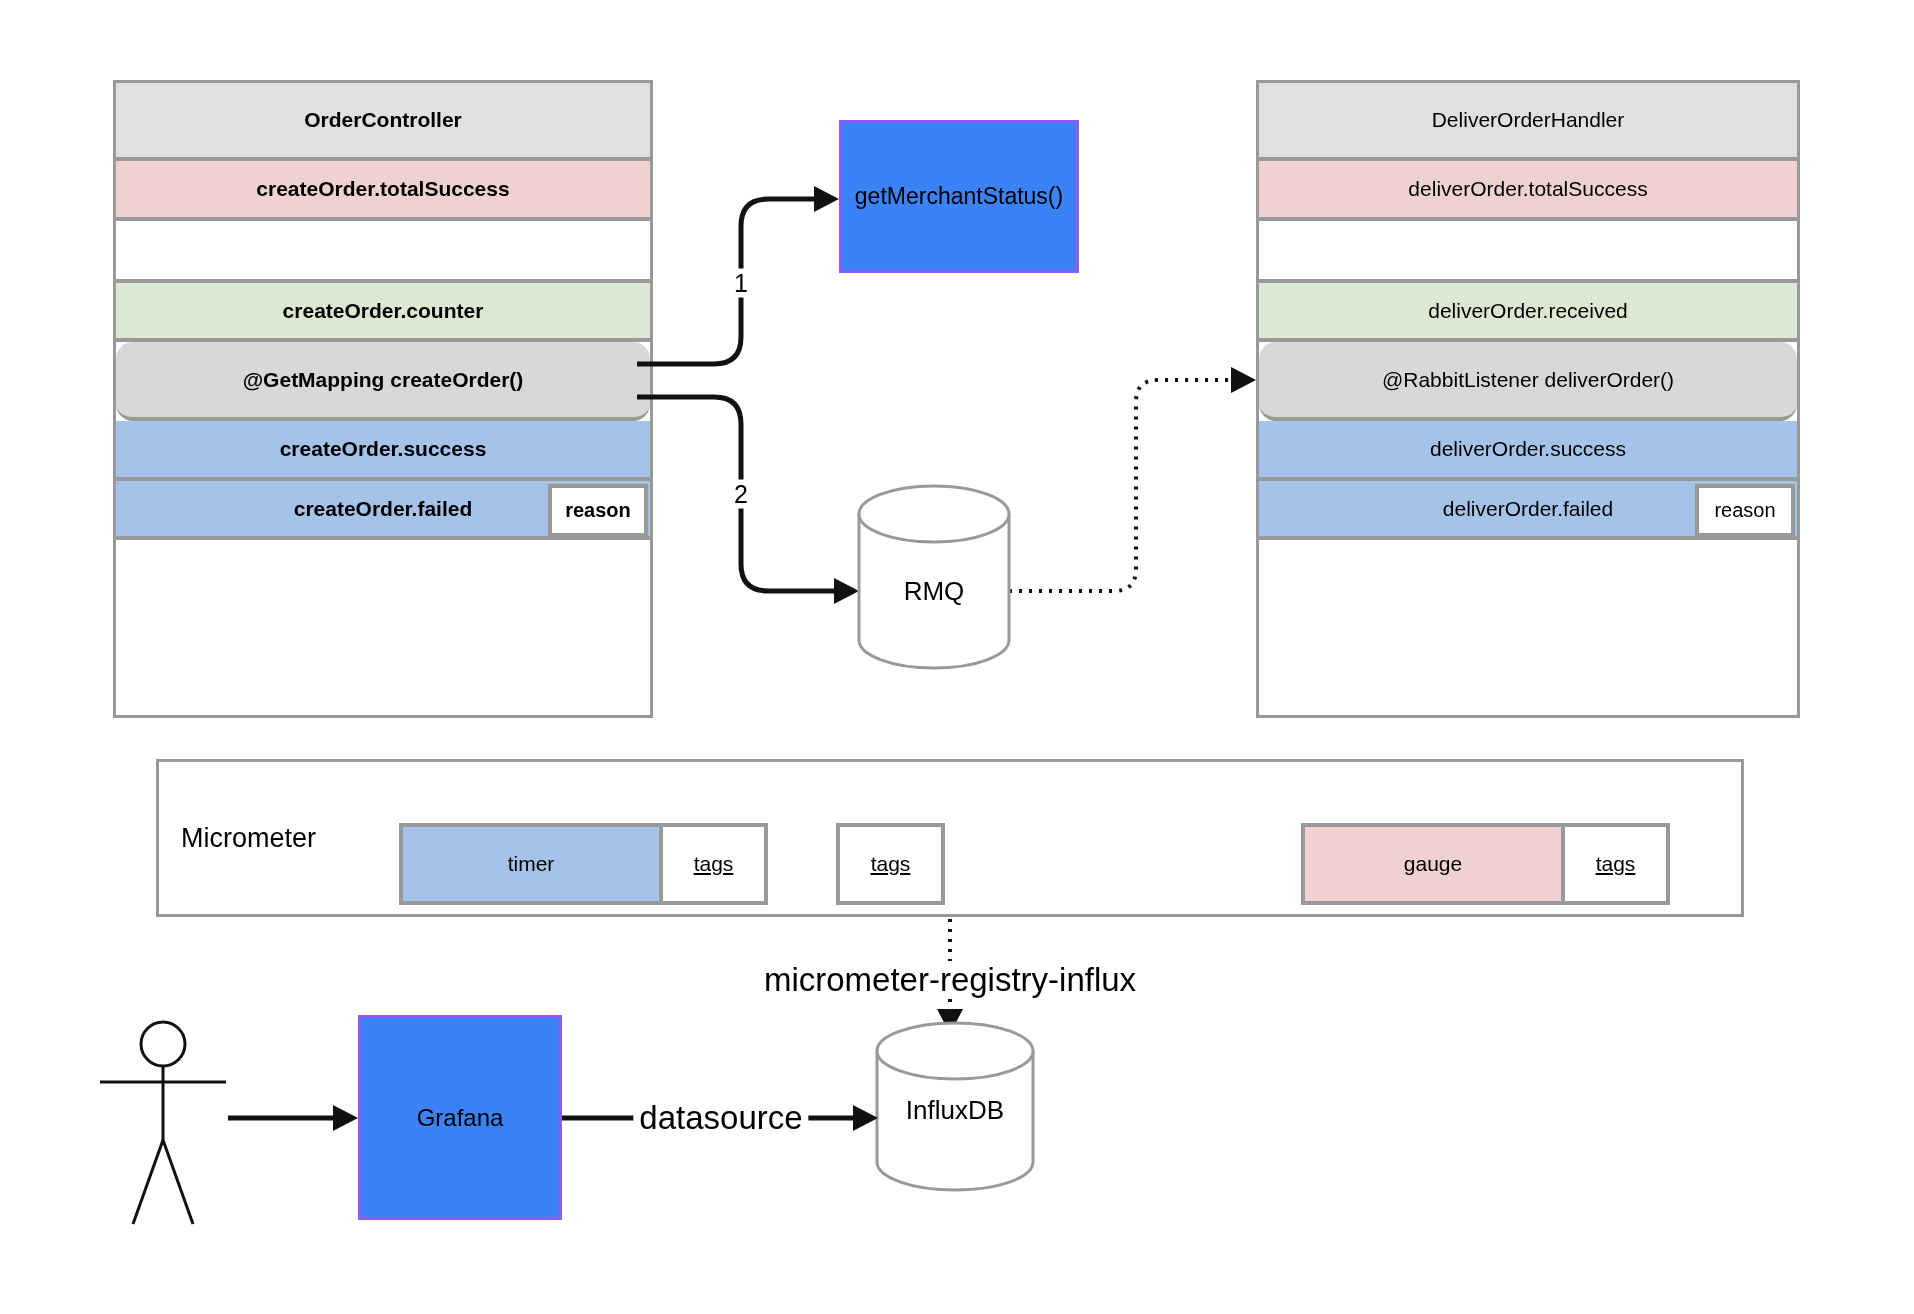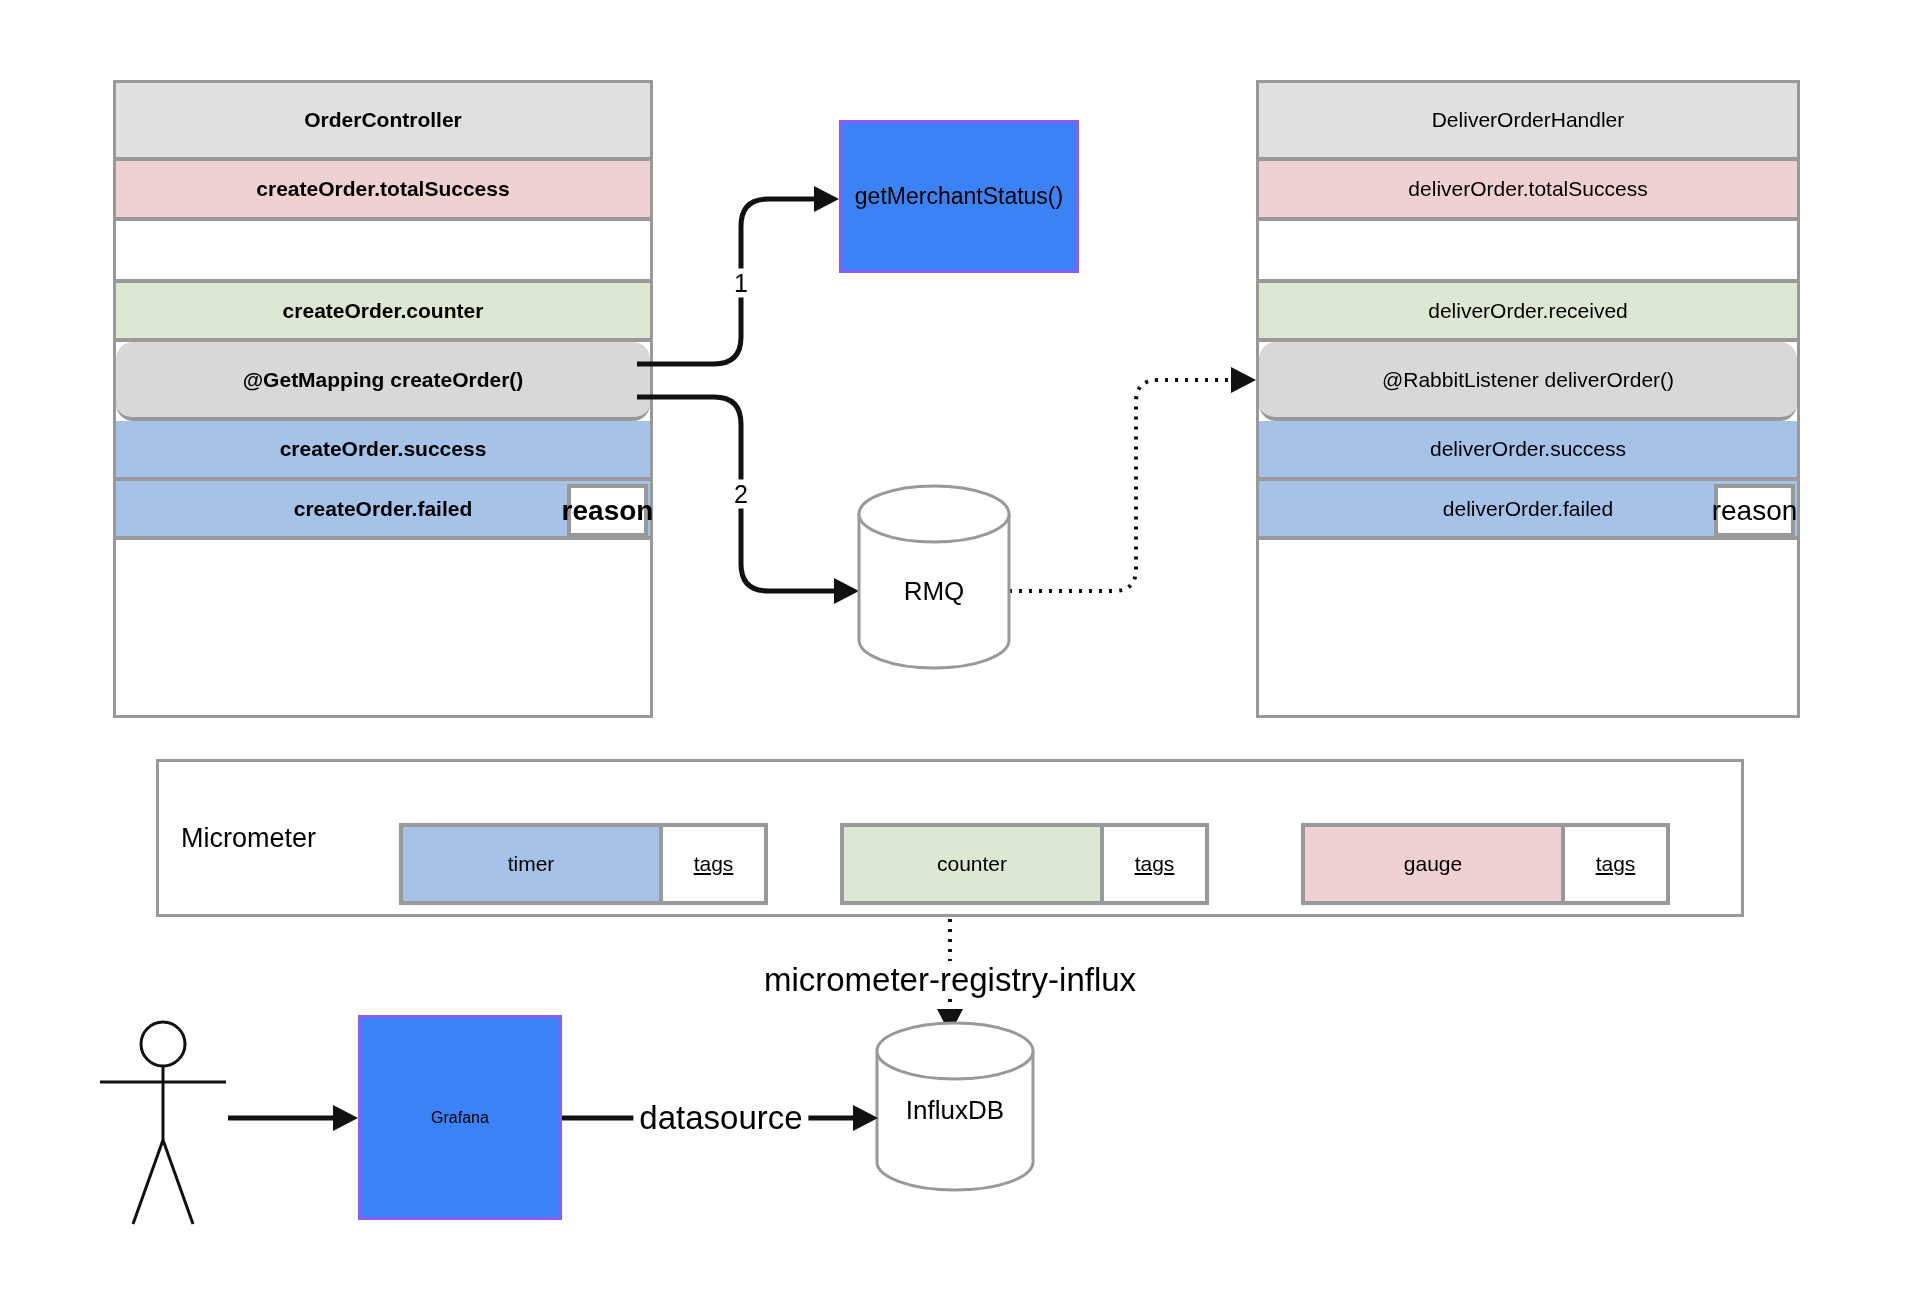--- a/index.html
+++ b/index.html
@@ -8,27 +8,27 @@
     font-family:"Liberation Sans", sans-serif;color:#000;
   }
   .box{position:absolute;background:#fff;border:3px solid #999999;box-sizing:border-box;}
   .row{position:relative;border-bottom:4px solid #999999;display:flex;align-items:center;
        justify-content:center;font-size:21px;background:#fff;}
   .row.header{background:#e0e0e0;}
   .row.pink{background:#f0d1d1;}
   .row.green{background:#dce8d2;}
   .row.gray{background:#d8d8d8;border-radius:17px;}
   .row.blue{background:#a5c3e8;}
-  .reason{position:absolute;right:2px;top:3px;height:53px;width:81px;background:#fff;
+  .reason{position:absolute;right:2px;top:3px;height:53px;width:100px;background:#fff;
           border:4px solid #999999;box-sizing:border-box;display:flex;align-items:center;
-          justify-content:center;font-size:28px;}
+          justify-content:center;font-size:20px;}
   .plain-box{position:absolute;background:#3b82f6;border:3px solid #8b5cf6;box-sizing:border-box;
           display:flex;align-items:center;justify-content:center;}
   .merchant{left:839px;top:120px;width:240px;height:153px;font-size:23px;}
-  .grafana{left:358px;top:1015px;width:204px;height:205px;font-size:16px;}
+  .grafana{left:358px;top:1015px;width:204px;height:205px;font-size:24px;}
   .micro-panel{left:156px;top:759px;width:1588px;height:158px;}
   .micro-title{position:absolute;left:22px;top:0;height:152px;display:flex;align-items:center;
           font-size:27px;}
   .metric{position:absolute;top:37px;display:flex;}
   .chip{width:264px;height:82px;border:4px solid #999999;box-sizing:border-box;display:flex;
         align-items:center;justify-content:center;font-size:21px;margin-top:24px;}
   .chip.blue{background:#a5c3e8;}
   .chip.green{background:#dce8d2;}
   .chip.pink{background:#f0d1d1;}
   .chip.tags{width:109px;background:#fff;margin-left:-4px;text-decoration:underline;}
@@ -71,21 +71,20 @@
 
   <div class="plain-box merchant">getMerchantStatus()</div>
 
   <div class="box micro-panel">
     <div class="micro-title">Micrometer</div>
     <div class="metric" style="left:240px">
       <div class="chip blue">timer</div>
       <div class="chip tags">tags</div>
     </div>
     <div class="metric" style="left:681px">
-      <div class="chip green">counter</div>
       <div class="chip tags">tags</div>
     </div>
     <div class="metric" style="left:1142px">
       <div class="chip pink">gauge</div>
       <div class="chip tags">tags</div>
     </div>
   </div>
 
   <div class="plain-box grafana">Grafana</div>
 

